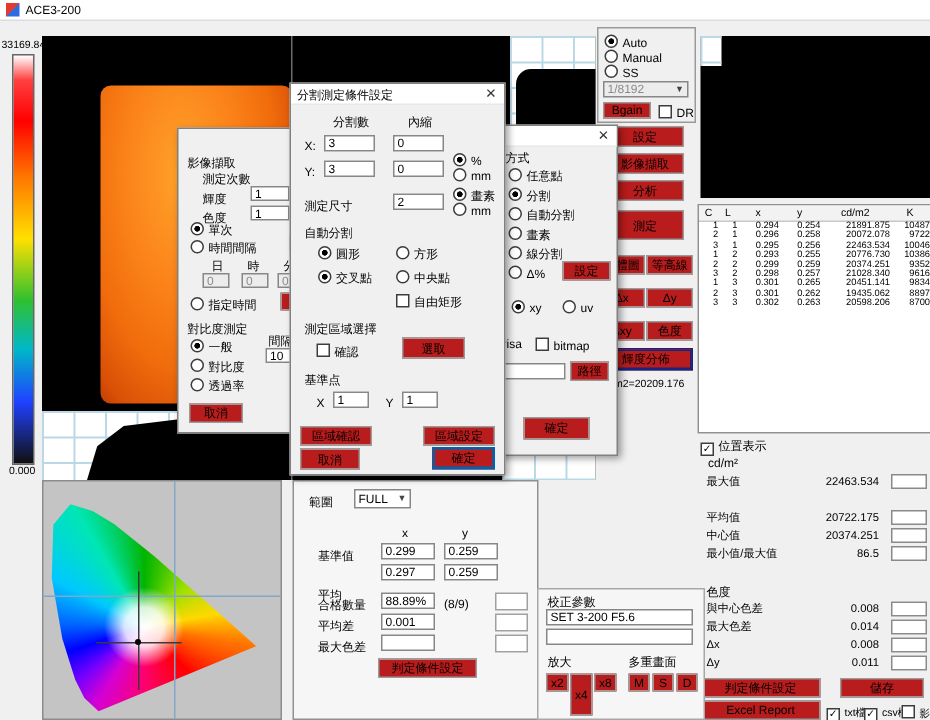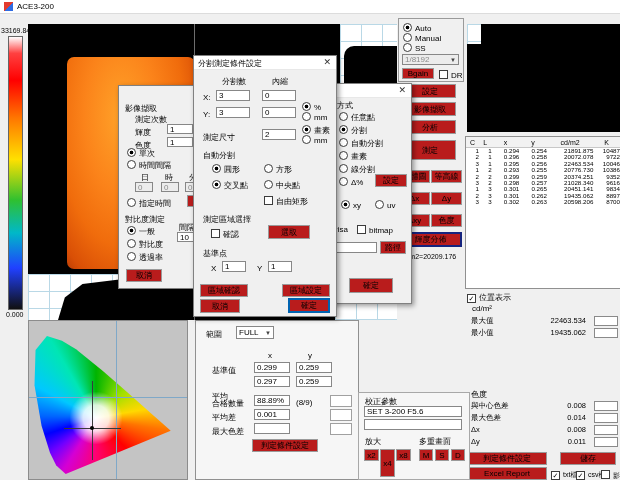--- a/index.html
+++ b/index.html
@@ -215,23 +215,33 @@
   </div>
 
   <div class="abs" style="left:464px;top:290px;width:156px;height:190px;background:#f0f0f0">
     <div class="abs lbl" style="left:3px;top:2px"><span class="ck sel"></span><span>位置表示</span></div>
     <div class="abs lbl" style="left:8px;top:14px">cd/m²</div>
     <div class="srow" style="left:0;top:26px;width:156px">
         <span class="sl">最大值</span>
         <span class="sv">22463.534</span>
         <span class="sb"></span>
       </div>
-    <div class="srow" style="left:0;top:38px;width:156px">
-        <span class="sl">最小值</span>
-        <span class="sv">19435.062</span>
+    <div class="srow" style="left:0;top:50px;width:156px">
+        <span class="sl">平均值</span>
+        <span class="sv">20722.175</span>
+        <span class="sb"></span>
+      </div>
+    <div class="srow" style="left:0;top:62px;width:156px">
+        <span class="sl">中心值</span>
+        <span class="sv">20374.251</span>
+        <span class="sb"></span>
+      </div>
+    <div class="srow" style="left:0;top:74px;width:156px">
+        <span class="sl">最小值/最大值</span>
+        <span class="sv">86.5</span>
         <span class="sb"></span>
       </div>
     <div class="abs lbl" style="left:7px;top:99px">色度</div>
     <div class="srow" style="left:0;top:111px;width:156px">
         <span class="sl">與中心色差</span>
         <span class="sv">0.008</span>
         <span class="sb"></span>
       </div>
     <div class="srow" style="left:0;top:123px;width:156px">
         <span class="sl">最大色差</span>

